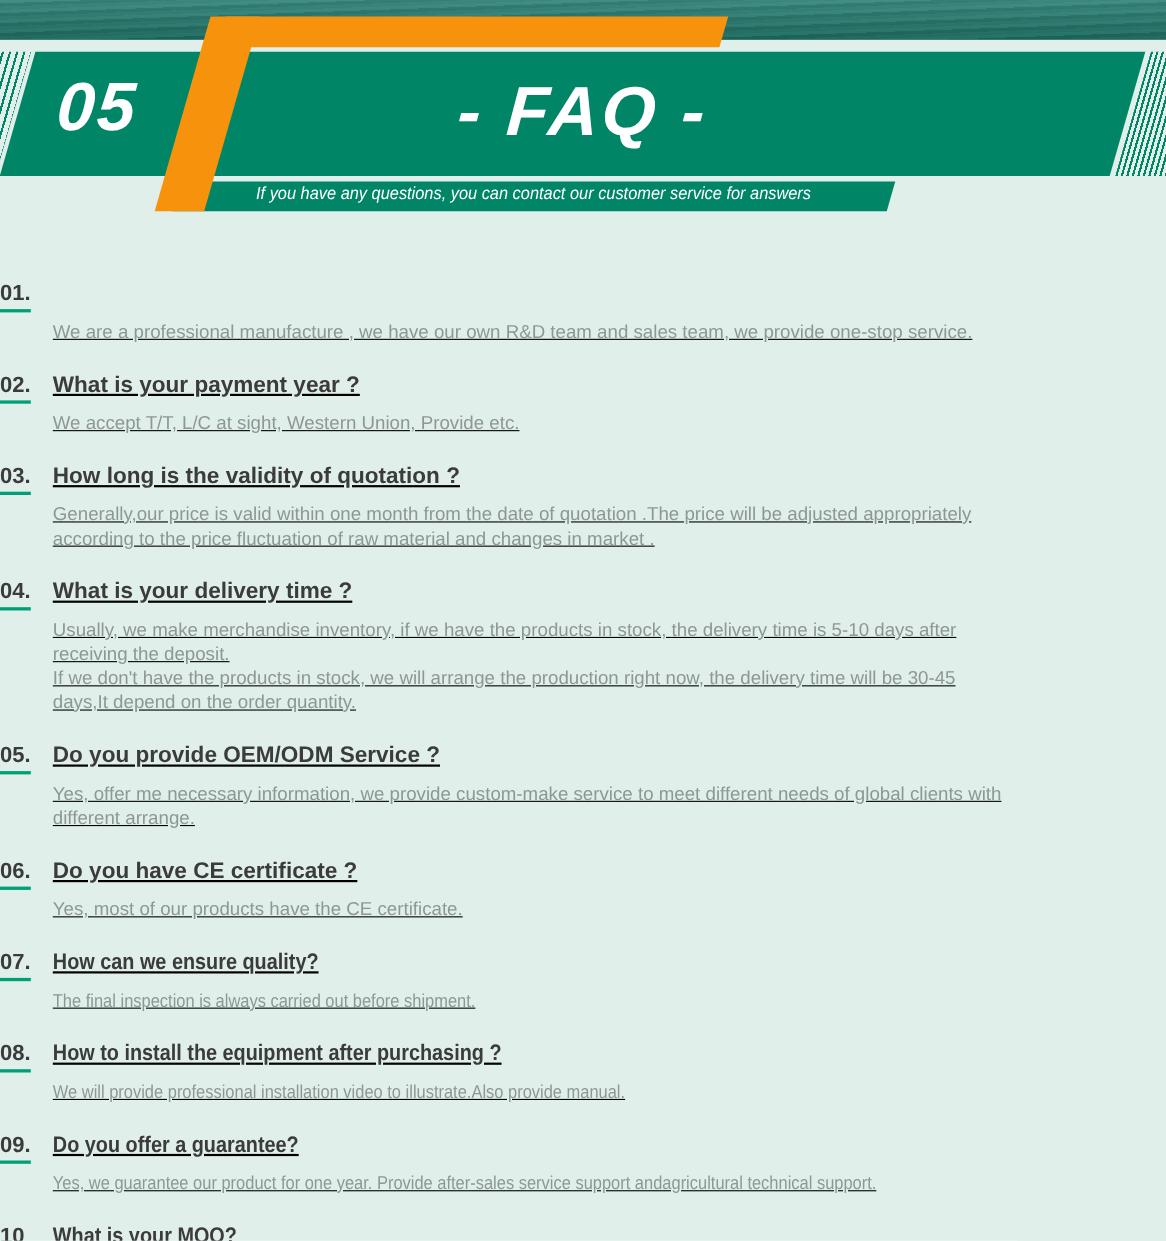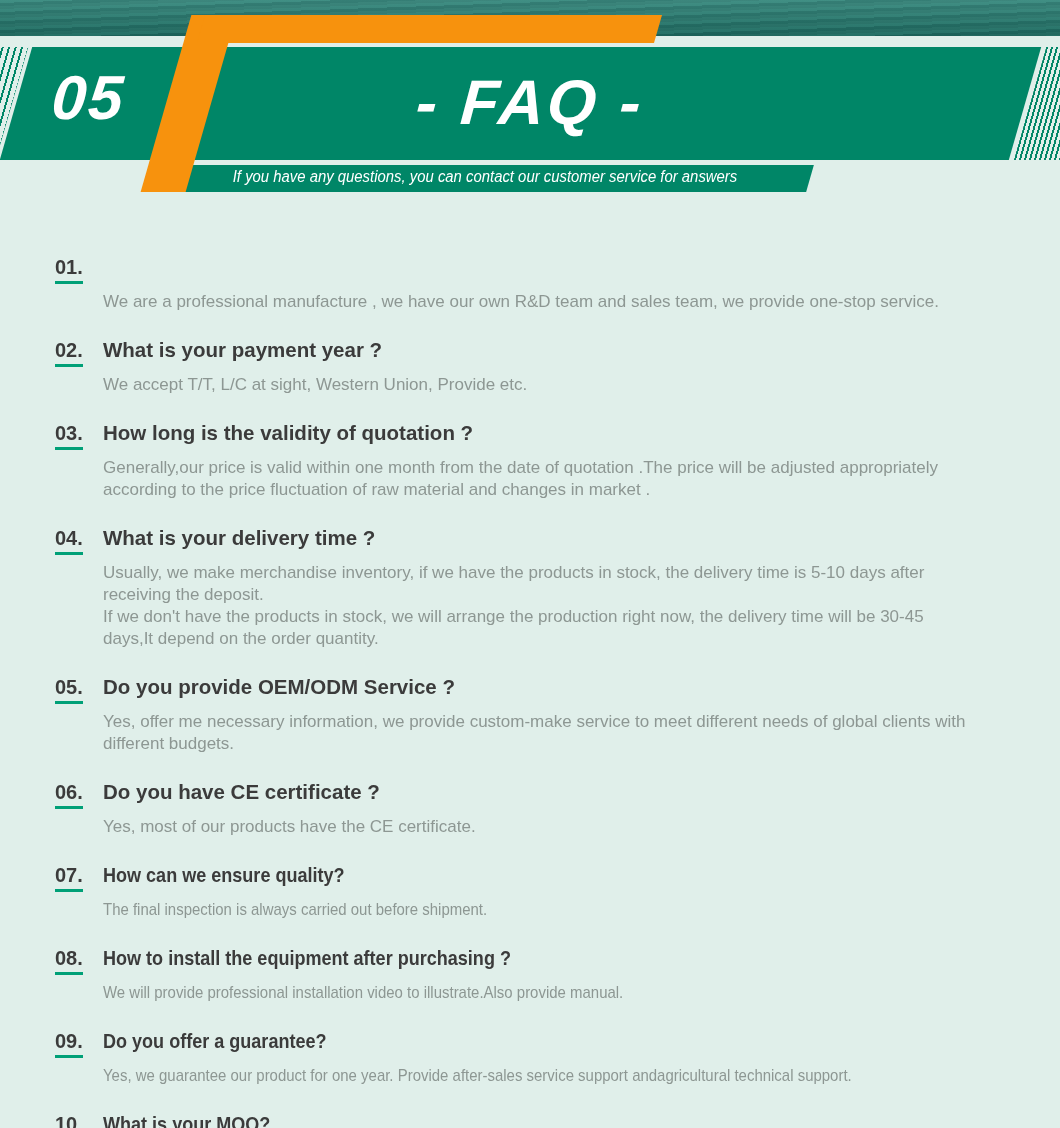--- a/index.html
+++ b/index.html
@@ -59,21 +59,21 @@
     color:#fff; transform:skewX(-4deg);
   }
   .hero-subtitle {
     left:160px; top:168px; width:650px; z-index:4; text-align:center;
     font-size:16px; font-style:italic; color:#fff;
     transform:scaleX(.93);
   }
 
   
   .faq-list { padding:64px 55px 0 0; }
-  .faq-item { padding-left:55px; margin-bottom:25px; }
+  .faq-item { margin-bottom:25px;text-decoration:underline; }
   .q-row { display:flex; align-items:baseline; }
   .num-box { flex:0 0 48px; width:48px; }
   .num {
     display:inline-block; font-size:20px; font-weight:bold;
     color:var(--heading-color, #3B3B3B);
     border-bottom:3px solid var(--underline-green, #00A077);
     padding-bottom:2px;
   }
   .question {
     font-size:20.5px; font-weight:bold;
@@ -146,21 +146,21 @@
 If we don't have the products in stock, we will arrange the production right now, the delivery time will be 30-45
 days,It depend on the order quantity.</div>
     </div>
 
     <div class="faq-item">
       <div class="q-row">
         <span class="num-box"><span class="num">05.</span></span>
         <span class="question">Do you provide OEM/ODM Service ?</span>
       </div>
       <div class="answer">Yes, offer me necessary information, we provide custom-make service to meet different needs of global clients with
-different budgets.</div>
+different arrange.</div>
     </div>
 
     <div class="faq-item">
       <div class="q-row">
         <span class="num-box"><span class="num">06.</span></span>
         <span class="question">Do you have CE certificate ?</span>
       </div>
       <div class="answer">Yes, most of our products have the CE certificate.</div>
     </div>
 

